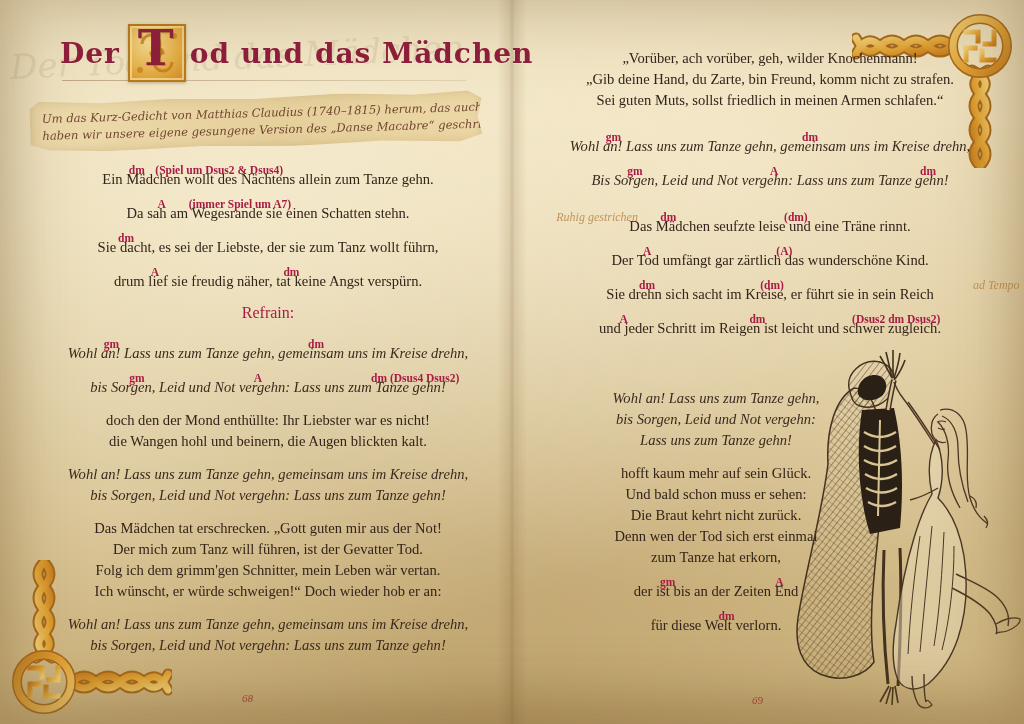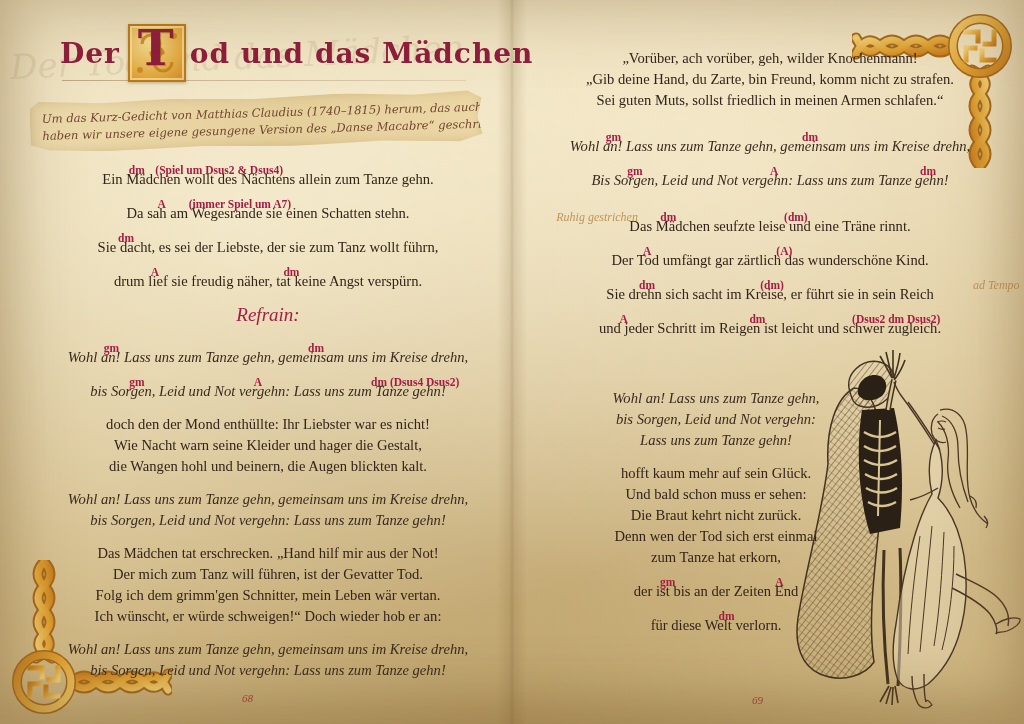--- a/index.html
+++ b/index.html
@@ -52,21 +52,21 @@
   #right-col-bottom{left:566px;top:388px;width:300px;}
   .block{margin-bottom:12px;}
   .songline{text-align:center;line-height:0;}
   .linewrap{display:inline-block;position:relative;text-align:center;}
   .chordrow{display:block;position:relative;height:13px;width:100%;}
   .chord{position:absolute;bottom:-1px;white-space:nowrap;
     font-family:"Liberation Serif",serif;font-weight:bold;font-size:11.5px;color:#a81c44;}
   .chord.tempo{font-weight:normal;font-style:italic;font-size:12px;color:#c09458;}
   .lyrics{display:block;white-space:nowrap;font-size:14.6px;line-height:21px;color:#33241a;}
   .block.italic .lyrics{font-style:italic;color:#3a2a1e;}
-  .refrain-label{font-style:italic;font-size:19px;color:#a81c44;margin:2px 0 8px;}
+  .refrain-label{font-size:16px;color:#a81c44;margin:2px 0 8px;}
 
   .page-number{position:absolute;z-index:10;font-size:11px;font-style:italic;color:#a93a3f;}
   #pn-left{left:242px;top:692px;}
   #pn-right{left:752px;top:694px;}
 
   
   .corner{position:absolute;z-index:8;}
   .corner-tr{right:2px;top:8px;}
   .corner-bl{left:2px;bottom:4px;}
   .illustration{position:absolute;left:792px;top:336px;z-index:12;}
@@ -121,29 +121,28 @@
             <span class="chord" style="left: 60%;">dm</span>
           </span><span class="lyrics">Wohl an! Lass uns zum Tanze gehn, gemeinsam uns im Kreise drehn,</span></span></div>
       <div class="songline"><span class="linewrap"><span class="chordrow">
             <span class="chord" style="left: 11%;">gm</span>
             <span class="chord" style="left: 46%;">A</span>
             <span class="chord" style="left: 79%;">dm (Dsus4 Dsus2)</span>
           </span><span class="lyrics">bis Sorgen, Leid und Not vergehn: Lass uns zum Tanze gehn!</span></span></div>
     </div>
     <div class="block">
       <div class="songline"><span class="linewrap"><span class="lyrics">doch den der Mond enthüllte: Ihr Liebster war es nicht!</span></span></div>
-      <div class="songline"><span class="linewrap"><span class="lyrics">Wie Nacht warn seine Kleider und hager die Gestalt,</span></span></div>
       <div class="songline"><span class="linewrap"><span class="lyrics">die Wangen hohl und beinern, die Augen blickten kalt.</span></span></div>
     </div>
     <div class="block italic">
       <div class="songline"><span class="linewrap"><span class="lyrics">Wohl an! Lass uns zum Tanze gehn, gemeinsam uns im Kreise drehn,</span></span></div>
       <div class="songline"><span class="linewrap"><span class="lyrics">bis Sorgen, Leid und Not vergehn: Lass uns zum Tanze gehn!</span></span></div>
     </div>
     <div class="block">
-      <div class="songline"><span class="linewrap"><span class="lyrics">Das Mädchen tat erschrecken. „Hand hilf mir aus der Not!</span></span></div>
+      <div class="songline"><span class="linewrap"><span class="lyrics">Das Mädchen tat erschrecken. „Gott guten mir aus der Not!</span></span></div>
       <div class="songline"><span class="linewrap"><span class="lyrics">Der mich zum Tanz will führen, ist der Gevatter Tod.</span></span></div>
       <div class="songline"><span class="linewrap"><span class="lyrics">Folg ich dem grimm'gen Schnitter, mein Leben wär vertan.</span></span></div>
       <div class="songline"><span class="linewrap"><span class="lyrics">Ich wünscht, er würde schweigen!“ Doch wieder hob er an:</span></span></div>
     </div>
     <div class="block italic">
       <div class="songline"><span class="linewrap"><span class="lyrics">Wohl an! Lass uns zum Tanze gehn, gemeinsam uns im Kreise drehn,</span></span></div>
       <div class="songline"><span class="linewrap"><span class="lyrics">bis Sorgen, Leid und Not vergehn: Lass uns zum Tanze gehn!</span></span></div>
     </div>
   </div>
 <div id="right-col-top" class="song-col">

